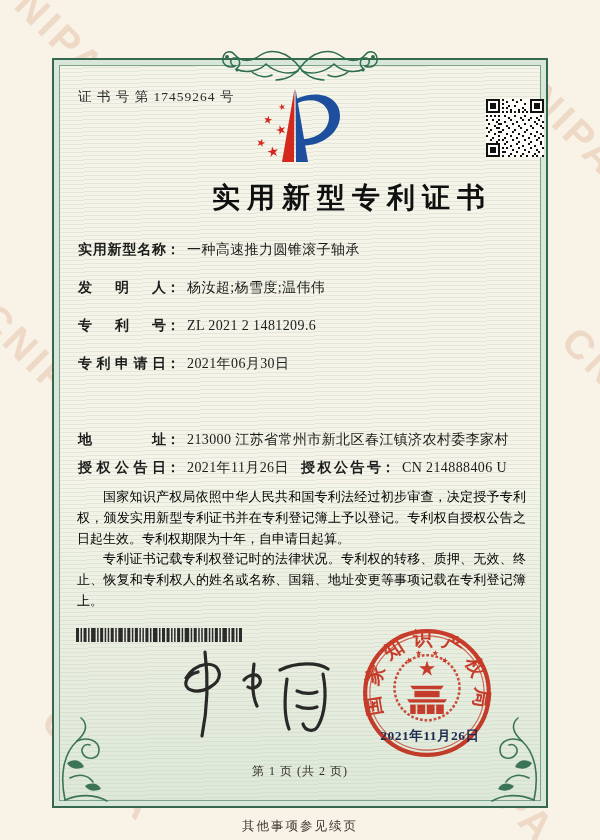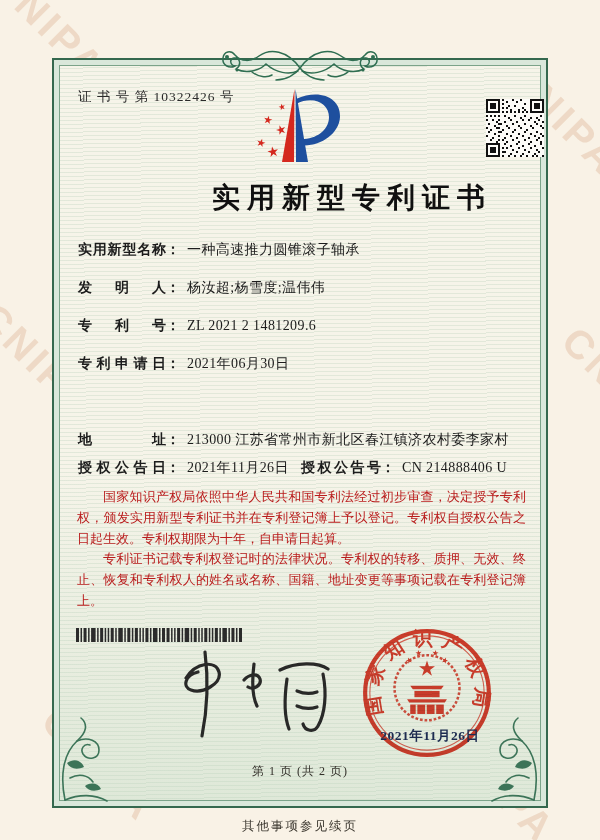--- a/index.html
+++ b/index.html
@@ -39,21 +39,21 @@
   }
   
   .f-row{position:absolute;left:78px;z-index:4;font-size:14px;color:#1c1c1c;white-space:nowrap;}
   .f-label{display:inline-block;width:88px;text-align:justify;text-align-last:justify;font-weight:600;vertical-align:bottom;}
   .colon{font-weight:600;margin-right:7px;}
   .f-value{letter-spacing:.4px;}
   .g2{margin-left:12px;}
   .g2 .f-label{width:80px;}
   
   .paras{position:absolute;left:77px;top:487px;width:449px;z-index:4;
-    font-size:13px;line-height:1.6;text-align:justify;color:#b91c1c;}
+    font-size:13px;line-height:1.6;text-align:justify;color:#000000;}
   .paras p{margin:0;text-indent:2em;}
   
   .barcode{position:absolute;left:76px;top:628px;z-index:4;}
   .officer{position:absolute;left:87px;top:676px;z-index:4;
     font-family:"Liberation Sans",sans-serif;font-weight:600;font-size:15px;
     color:#1d1d1d;letter-spacing:2px;line-height:30px;}
   .sig{position:absolute;left:168px;top:646px;z-index:5;}
   .seal{position:absolute;left:362px;top:628px;z-index:5;mix-blend-mode:multiply;opacity:.95;}
   .seal-date{position:absolute;left:355px;top:727px;width:150px;z-index:6;text-align:center;
     font-size:13.5px;font-weight:600;color:#1d2b50;letter-spacing:.5px;}
@@ -104,21 +104,21 @@
     <g transform="translate(76,0) scale(-1,1)" stroke="#3c7458" stroke-width="1.6" fill="none" stroke-linecap="round">
       <path d="M8,84 C3,60 6,38 20,25 C30,16 31,8 24,2"></path>
       <path d="M20,25 C31,20 42,25 42,34 C42,43 31,45 26,38 C23,33 27,27 33,29"></path>
       <path d="M8,84 C22,78 38,78 50,85"></path>
       <path d="M13,62 C22,57 31,59 36,66"></path>
       <path d="M10,47 C17,42 24,44 27,51 C20,54 13,53 10,47 Z" fill="#3c7458" stroke="none"></path>
       <path d="M28,70 C34,66 41,67 44,73 C38,76 31,75 28,70 Z" fill="#3c7458" stroke="none"></path>
     </g>
   </svg>
 
-  <div class="cert-no">证 书 号 第 10322426 号</div>
+  <div class="cert-no">证 书 号 第 17459264 号</div>
 
   <div class="logo">
     <svg width="93" height="78" viewBox="0 0 93 78">
       <defs>
         <polygon id="st" points="0,-1 0.2245,-0.309 0.951,-0.309 0.3633,0.118 0.5878,0.809 0,0.382 -0.5878,0.809 -0.3633,0.118 -0.951,-0.309 -0.2245,-0.309"></polygon>
       </defs>
       <path d="M44,13 C68,2 89,12 88,31 C87,49 66,62 47,59 L47,53 C63,54 77,45 77,31 C77,18 62,9 44,18 Z" fill="#1e4f9e"></path>
       <polygon points="42.5,3 30,76 42,76" fill="#d4281e"></polygon>
       <polygon points="43.5,3 56,76 44,76" fill="#1e4f9e"></polygon>
       <use href="#st" transform="translate(30,21) scale(3.4) rotate(-15)" fill="#d4281e"></use>

